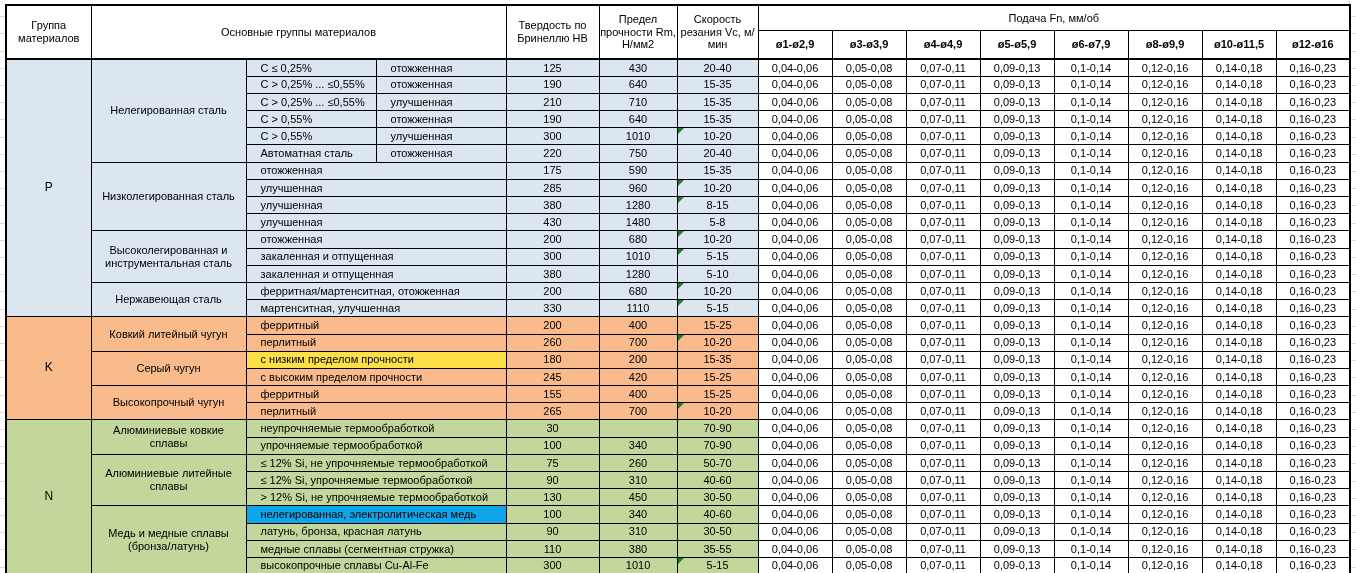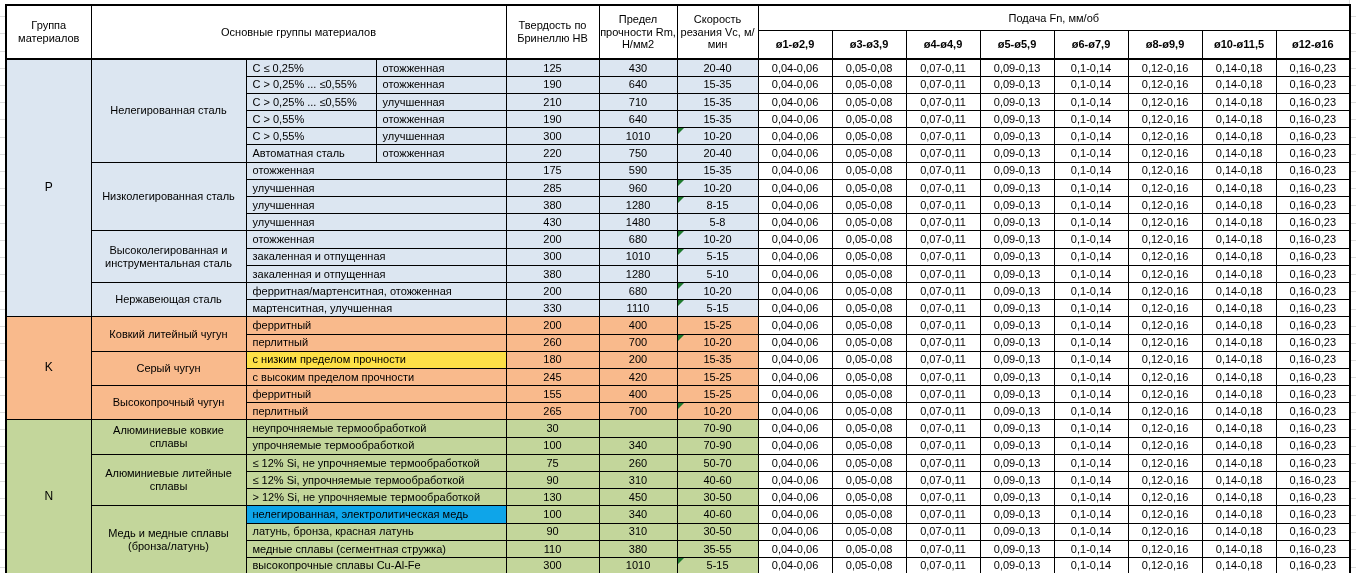--- a/index.html
+++ b/index.html
@@ -13,21 +13,21 @@
   table{border-collapse:collapse;table-layout:fixed;width:1344px;border:2px solid #000;}
   td{border:1px solid #000;overflow:hidden;padding:0;vertical-align:middle;
      font-size:11px;line-height:1.15;}
   thead td{text-align:center;background:#fff;}
   tr.hrow1 td{height:24px;}
   tr.hrow2 td{height:27px;font-weight:bold;margin-top:23px;}
   thead{border-bottom:2px solid #000;}
   tbody tr{height:17.2px;}
   .c-group{text-align:center;font-size:12px;}
   .c-sub{text-align:center;padding:0 2px;}
-  .c-det{text-align:left;padding:0 6px;white-space:nowrap;}
+  .c-det{text-align:left;padding:0 14px;white-space:nowrap;}
   .c-num{text-align:center;}
   .c-vc{text-align:center;position:relative;}
   .c-feed{text-align:center;background:#fff;}
   .tri{position:absolute;left:0;top:0;width:0;height:0;
        border-top:6px solid #1F7A2E;border-right:6px solid transparent;}
 </style>
 </head>
 <body>
 
 <div class="margin-grid-left"></div>

